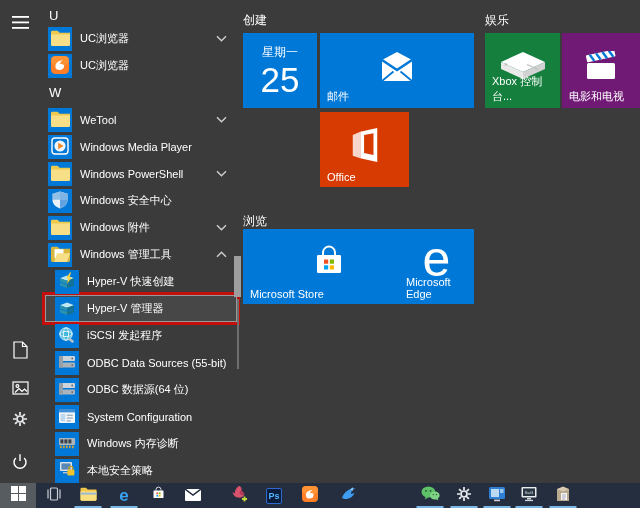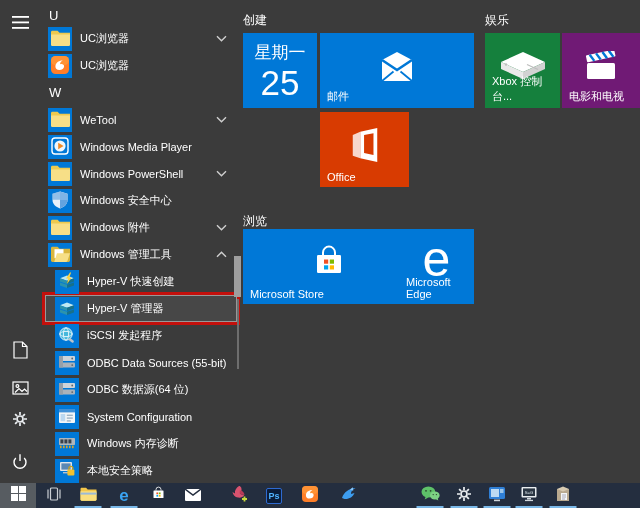--- a/index.html
+++ b/index.html
@@ -22,21 +22,21 @@
   .app-item.selected .sq{margin-left:10px;}
   #scroll-thumb{position:absolute;left:234px;top:256px;width:7px;height:41px;background:#9e9e9e;}
   #scroll-track{position:absolute;left:237px;top:299px;width:2px;height:70px;background:#6e6e6e;}
   
   #tiles{position:absolute;left:243px;top:0;right:0;bottom:25px;}
   .group-title{position:absolute;font-size:12px;cursor:pointer;}
   .tile{position:absolute;background:#0078d7;cursor:pointer;overflow:hidden;}
   .t-icon{position:absolute;left:0;right:0;top:0;bottom:10px;display:flex;align-items:center;justify-content:center;}
   .t-label{position:absolute;left:7px;bottom:4px;font-size:11px;}
   .cal{position:absolute;inset:0;display:flex;flex-direction:column;align-items:center;justify-content:center;}
-  .cal-week{font-size:17px;margin-bottom:1px;}
+  .cal-week{font-size:12px;margin-bottom:1px;}
   .cal-day{font-size:35px;font-weight:200;line-height:1;}
   .edge-e{font-size:50px;line-height:1;margin-top:-6px;}
   
   #taskbar{position:absolute;left:0;right:0;bottom:0;height:25px;background:#242e3f;}
   .tb{position:absolute;top:0;height:25px;width:30px;display:flex;align-items:center;justify-content:center;cursor:pointer;}
   .tb .ul{position:absolute;bottom:0;left:50%;transform:translateX(-50%);width:27px;height:2px;background:#7ab8e8;}
   .tb.start{background:#575c61;}
   .edge-sm{color:#3aa3f2;font-size:17px;font-weight:bold;line-height:1;}
   .ps-badge{width:16px;height:16px;background:#0b1d3a;border:1px solid #2e6ad1;border-radius:2px;color:#4fb3ff;
             font-size:9px;font-weight:bold;display:flex;align-items:center;justify-content:center;box-sizing:border-box;}

